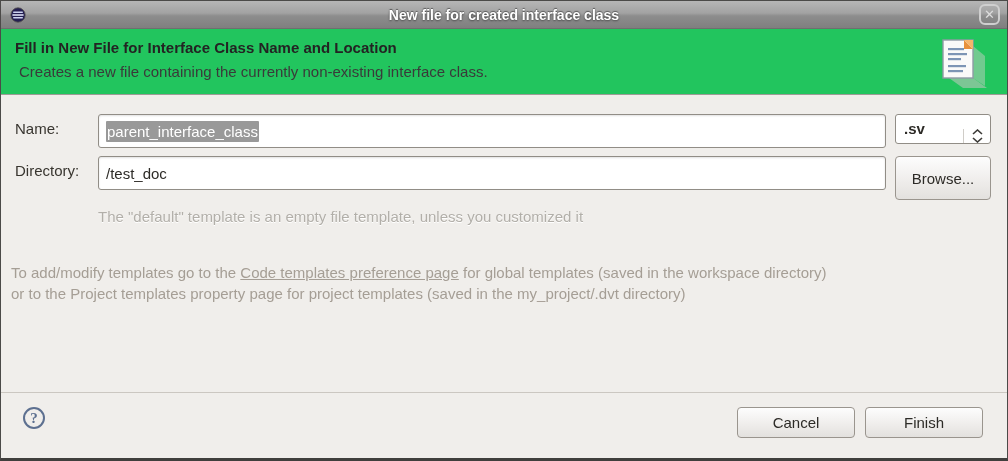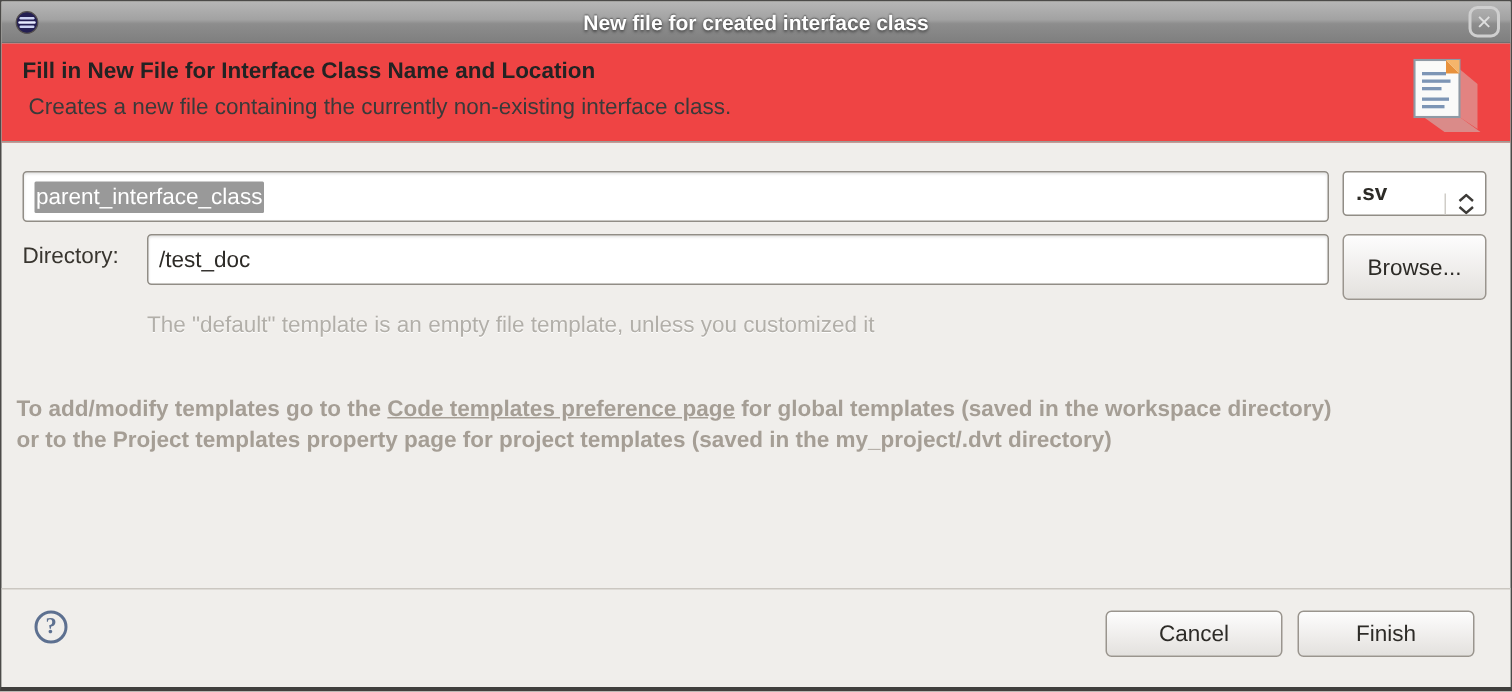--- a/index.html
+++ b/index.html
@@ -34,21 +34,21 @@
     border: 2px solid #cfcfcf; border-radius: 6px;
     color: #dedede; font-size: 13px; font-weight: bold;
     display: flex; align-items: center; justify-content: center;
     line-height: 1; cursor: default;
   }
 
   
   .header {
     position: relative;
     height: 66px;
-    background: #ef4444;
+    background: #22c55e;
     border-bottom: 1px solid #9e9b96;
     padding: 10px 0 0 14px;
   }
   .header-title { font-size: 15px; font-weight: bold; color: #232323; }
   .header-subtitle { font-size: 15px; color: #3a3a3a; margin-top: 7px; padding-left: 4px; }
   .wizard-icon { position: absolute; right: 18px; top: 5px; }
 
   
   .form { padding: 19px 16px 0 14px; }
   .frow { display: flex; margin-bottom: 8px; }
@@ -114,21 +114,20 @@
     font-size: 15px; color: #b2afa9;
     text-shadow: 0 1px 0 #ffffff;
   }
 
   
   .info {
     margin-top: 37px;
     padding: 0 10px;
     font-size: 15px; color: #a59e95;
     line-height: 21px;
-    font-weight: bold;
   }
   .info a {
     color: #a59e95; text-decoration: underline; cursor: pointer;
   }
 
   
   .footer {
     position: absolute; left: 0; right: 0; bottom: 0;
     height: 66px;
     border-top: 1px solid #cbc7c1;
@@ -182,20 +181,21 @@
         <rect x="15" y="24" width="13" height="2.2" fill="#7d95b5"></rect>
         <rect x="15" y="31" width="18" height="2.2" fill="#7d95b5"></rect>
         <rect x="15" y="36" width="15" height="2.2" fill="#7d95b5"></rect>
       </svg>
     </span>
   </div>
 
   <div class="form">
 
     <div class="frow">
+      <span class="flabel">Name:</span>
       <div class="text-input fake-input">
         <span class="sel-text">parent_interface_class</span>
       </div>
       <div class="right-slot">
         <div class="combo">
           <span class="combo-value">.sv</span>
           <span class="combo-spin">
             <svg width="11" height="6" viewBox="0 0 11 6">
                 <path d="M1 5 L5.5 1 L10 5" fill="none" stroke="#3d3b38" stroke-width="1.6"></path>
               </svg>

